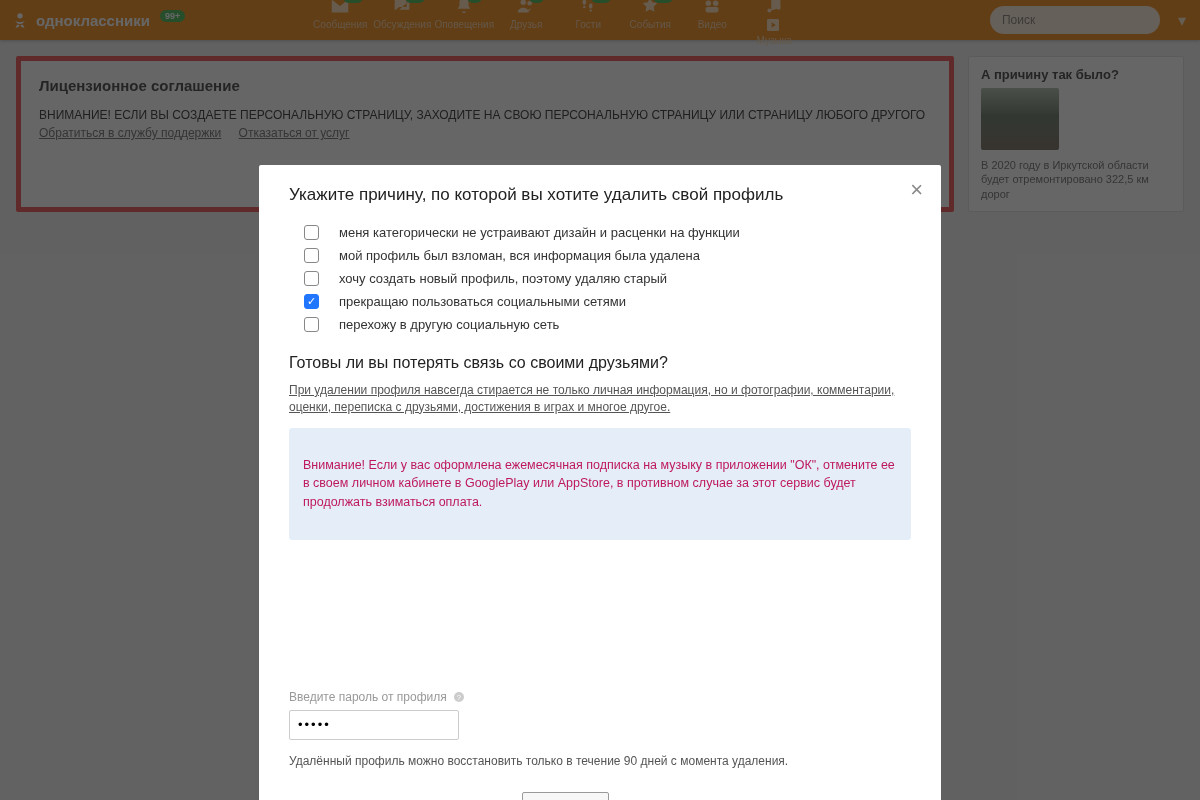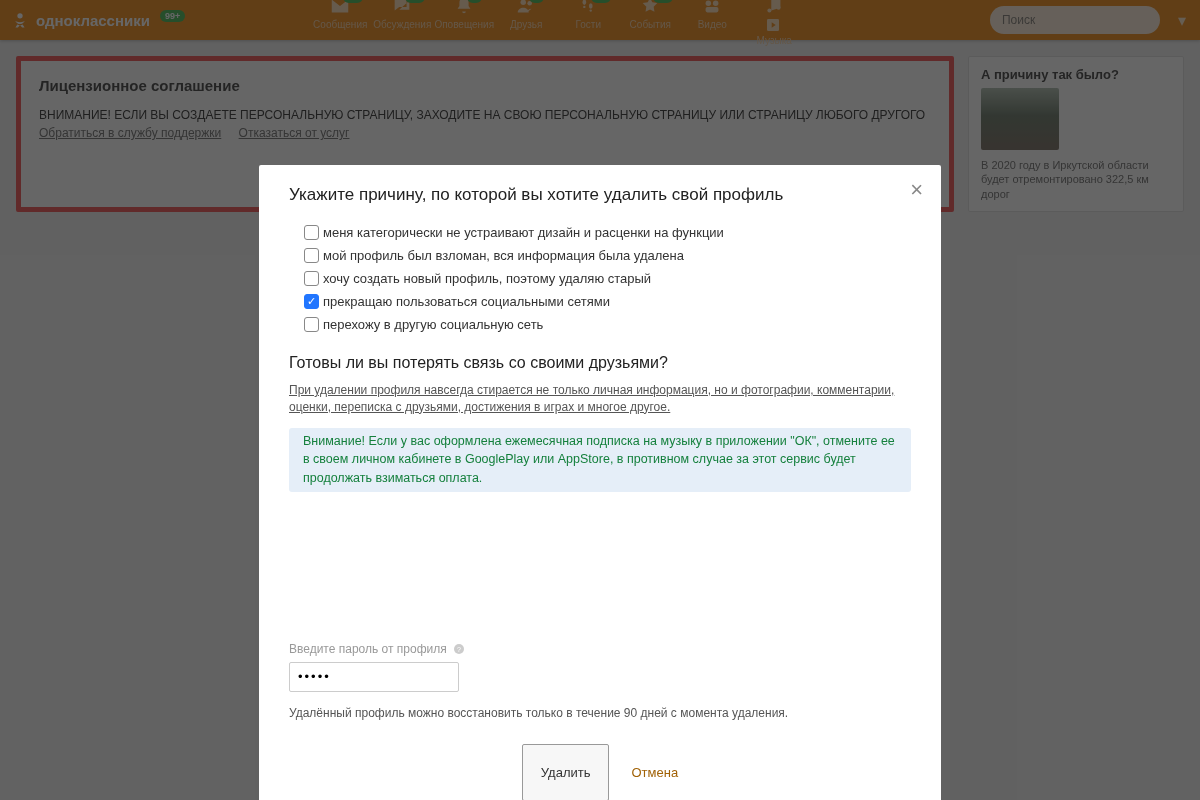--- a/index.html
+++ b/index.html
@@ -95,34 +95,34 @@
     padding:20px 30px 24px 30px;
     font-size:13px; color:#333;
     position:relative;
   }
   .modal-close {
     position:absolute; top:14px; right:18px; font-size:22px; color:#888;
     cursor:pointer; line-height:1;
   }
   .modal h1 { font-size:17px; font-weight:normal; margin-bottom:16px; color:#222;}
   .reasons { list-style:none; margin-bottom:18px;}
-  .reasons li { display:flex; align-items:center; gap:4px; padding:4px 15px;
+  .reasons li { display:flex; align-items:center; gap:20px; padding:4px 15px;
                 font-size:13px; color:#333; cursor:pointer;}
   .cb {
     width:15px; height:15px; border:1px solid #888; border-radius:3px;
     display:inline-flex; align-items:center; justify-content:center;
     flex-shrink:0;
   }
   .cb.checked { background:#2176ff; border-color:#2176ff; }
   .cb.checked::after { content:"✓"; color:#fff; font-size:11px; line-height:1;}
   .modal h2 { font-size:16px; font-weight:normal; color:#222; margin:6px 0 10px;}
   .modal .para { font-size:12px; color:#555; margin-bottom:12px; line-height:1.4;text-decoration:underline;}
   .notice {
-    background:#e5eef8; border-radius:3px; padding:4px 14px;
-    color:#15803d; font-size:12.5px; line-height:1.5; margin-bottom:150px;
+    background:#e5eef8; border-radius:3px; padding:28px 14px;
+    color:#be185d; font-size:12.5px; line-height:1.5; margin-bottom:150px;
   }
   .pass-label { font-size:12px; color:#999; margin-bottom:6px; display:flex; align-items:center; gap:6px;}
   .help-icon { width:12px; height:12px; fill:#bbb; }
   .pass-input {
     width:170px; height:30px; border:1px solid #ccc; border-radius:2px;
     padding:0 8px; font-size:13px; letter-spacing:2px;
   }
   .restore-note { font-size:12px; color:#555; margin-top:14px; }
   .modal-footer {
     display:flex; justify-content:center; align-items:center; gap:22px;

